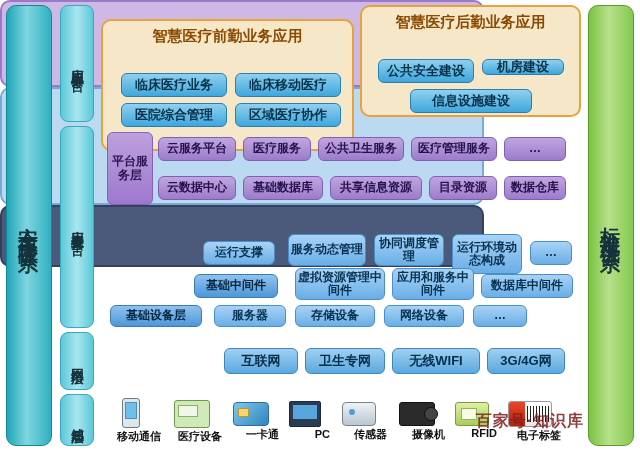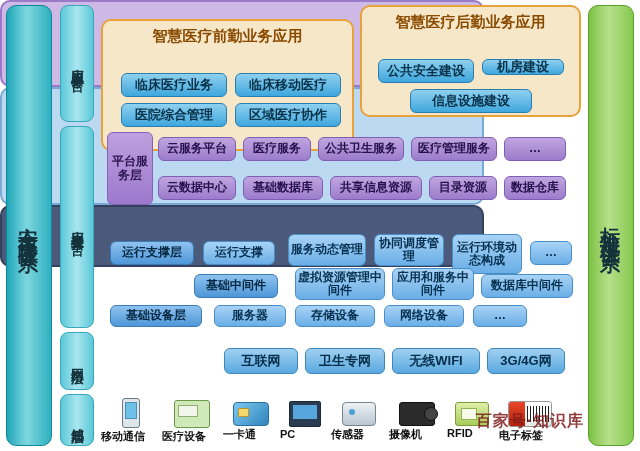--- a/index.html
+++ b/index.html
@@ -118,21 +118,21 @@
     background:linear-gradient(to bottom,#9fd0f0,#5aa9e0);
     border:1px solid #3d87bd;color:#062e4b;font-size:13px;
   }
 
   
   #panel-sense{
     left:101px;top:394px;width:480px;height:52px;
     background:#ffffff;border:none;
   }
   .sense-item{
-    position:absolute;text-align:left;font-size:11px;color:#111;font-weight:bold;
+    position:absolute;text-align:right;font-size:11px;color:#111;font-weight:bold;
   }
   .sense-label{margin-top:1px;display:block;}
   .dev{margin:0 auto;}
 
   
   .dev-phone{width:16px;height:28px;background:#dfe6ea;border:1.5px solid #6a7a86;border-radius:3px;position:relative;}
   .dev-phone:after{content:"";position:absolute;left:2px;top:3px;right:2px;height:15px;background:#6fc0e8;border:1px solid #4a93b5;}
   .dev-med{width:34px;height:26px;background:#cfe9b8;border:1.5px solid #6d9a4a;border-radius:3px;position:relative;}
   .dev-med:after{content:"";position:absolute;left:3px;top:4px;width:18px;height:10px;background:#f2f6ea;border:1px solid #8fae70;}
   .dev-card{width:34px;height:22px;background:linear-gradient(135deg,#7ec8ef,#2f84bd);border:1.5px solid #2a6e9c;border-radius:4px;position:relative;}
@@ -208,21 +208,20 @@
   <div class="pill btn-purple" style="position:absolute;left:504px;top:137px;width:62px;height:24px;">…</div>
 
   <div class="pill btn-purple" style="position:absolute;left:158px;top:176px;width:78px;height:24px;">云数据中心</div>
   <div class="pill btn-purple" style="position:absolute;left:243px;top:176px;width:80px;height:24px;">基础数据库</div>
   <div class="pill btn-purple" style="position:absolute;left:330px;top:176px;width:92px;height:24px;">共享信息资源</div>
   <div class="pill btn-purple" style="position:absolute;left:429px;top:176px;width:68px;height:24px;">目录资源</div>
   <div class="pill btn-purple" style="position:absolute;left:504px;top:176px;width:62px;height:24px;">数据仓库</div>
 
   <div id="panel-support"></div>
 
-  <div class="pill btn-run-dark" style="position:absolute;left:110px;top:241px;width:84px;height:24px;">运行支撑层</div>
   <div class="pill btn-run" style="position:absolute;left:203px;top:241px;width:72px;height:24px;">运行支撑</div>
   <div class="pill btn-run" style="position:absolute;left:288px;top:234px;width:78px;height:32px;">服务动态管理</div>
   <div class="pill btn-run" style="position:absolute;left:374px;top:234px;width:70px;height:32px;">协同调度管理</div>
   <div class="pill btn-run" style="position:absolute;left:452px;top:234px;width:70px;height:40px;">运行环境动态构成</div>
   <div class="pill btn-run" style="position:absolute;left:530px;top:241px;width:42px;height:24px;">…</div>
 
   <div class="pill btn-run-dark" style="position:absolute;left:194px;top:274px;width:84px;height:24px;">基础中间件</div>
   <div class="pill btn-run" style="position:absolute;left:295px;top:268px;width:90px;height:32px;">虚拟资源管理中间件</div>
   <div class="pill btn-run" style="position:absolute;left:392px;top:268px;width:82px;height:32px;">应用和服务中间件</div>
   <div class="pill btn-run" style="position:absolute;left:481px;top:274px;width:92px;height:24px;">数据库中间件</div>

